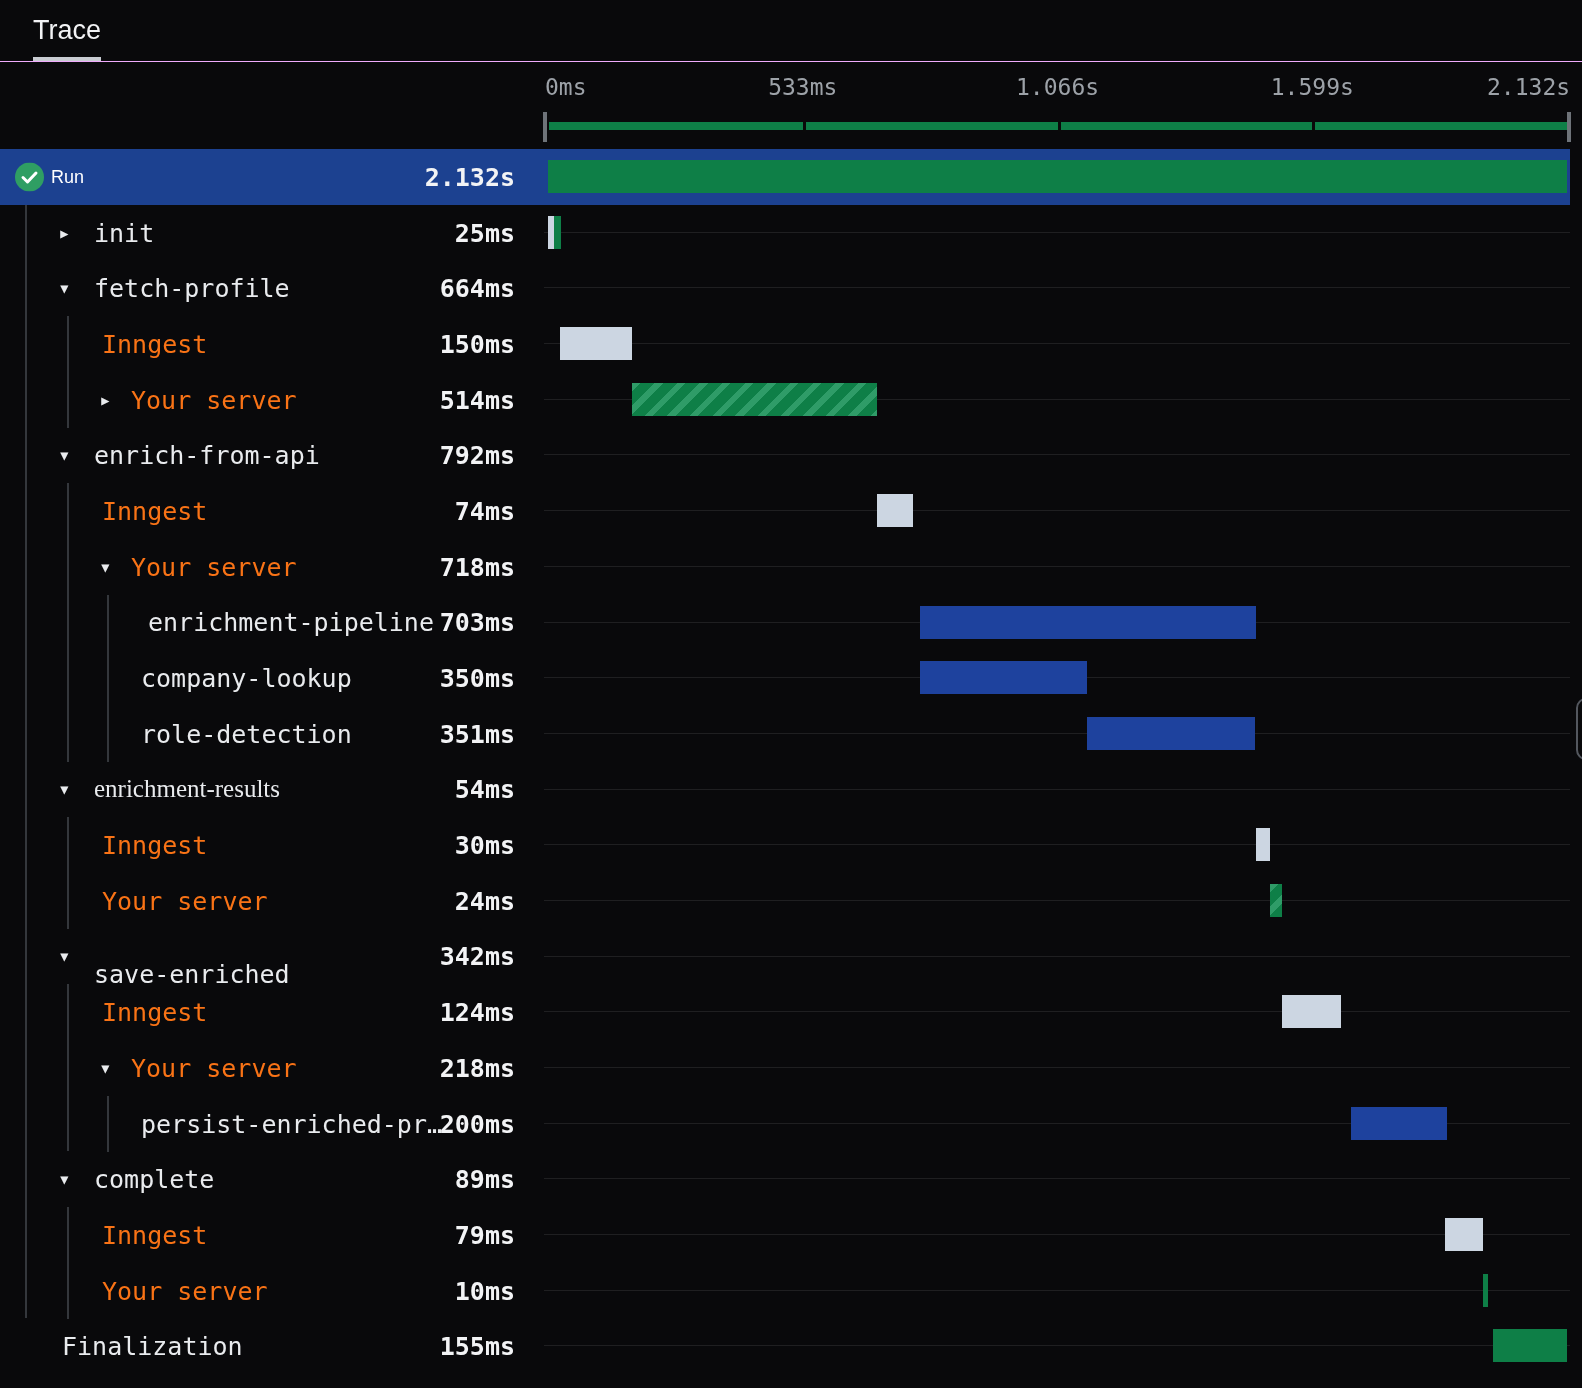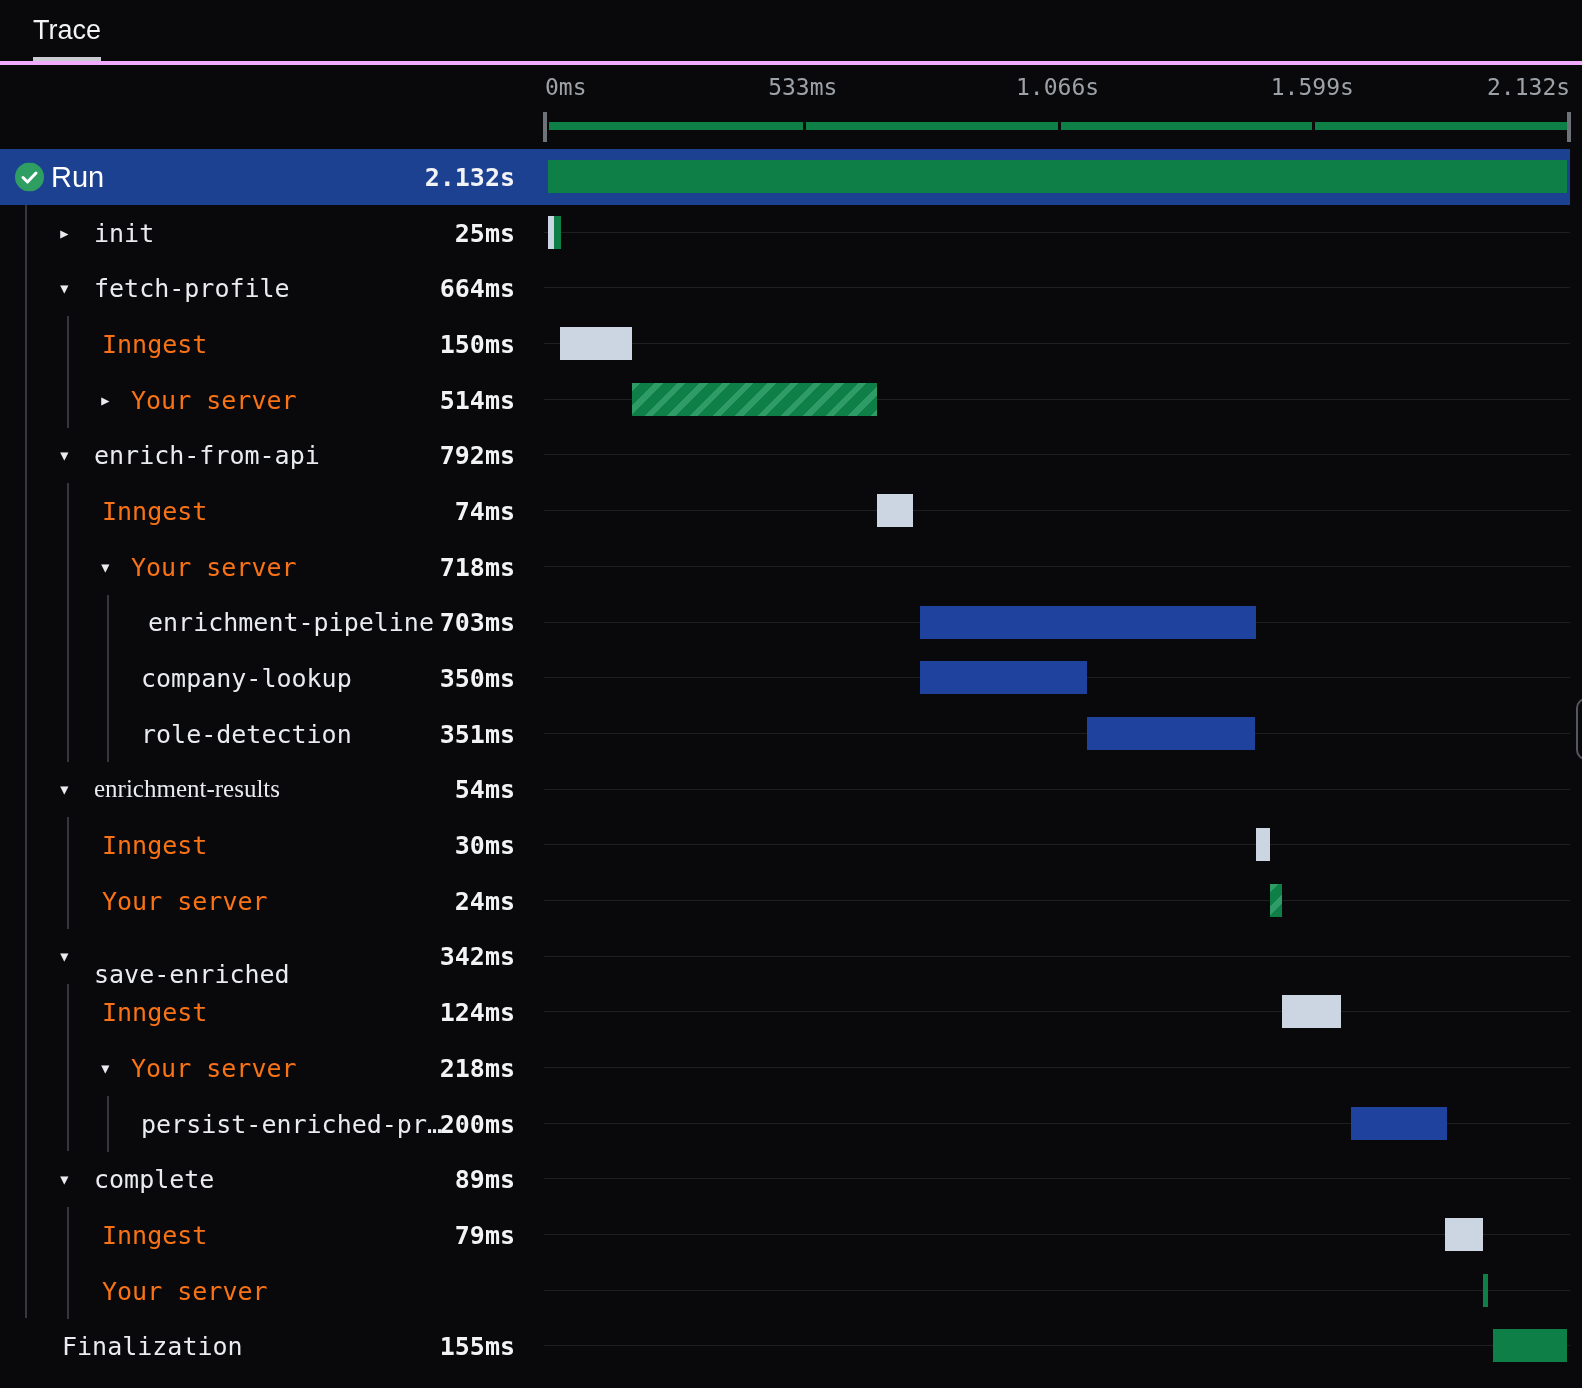--- a/index.html
+++ b/index.html
@@ -2,21 +2,21 @@
 <html><head>
 <meta charset="utf-8">
 <style>
   html,body{margin:0;padding:0;background:#000;}
   .screen{
     position:relative;width:1582px;height:1388px;overflow:hidden;
     background:#09090b;
     font-family:"DejaVu Sans Mono","Liberation Mono",monospace;
   }
   
-  .tabbar{position:absolute;top:0;left:0;width:1582px;height:61px;border-bottom:4px solid #f0abfc;}
+  .tabbar{position:absolute;top:0;left:0;width:1582px;height:61px;border-bottom:1px solid #f0abfc;}
   .tab{position:absolute;left:33px;top:0;height:61px;display:flex;align-items:center;
        font-family:"Liberation Sans",sans-serif;font-size:27px;font-weight:500;color:#f2f3f5;cursor:pointer;}
   .tab .underline{position:absolute;left:0;bottom:0;width:68px;height:4px;background:#c8ccd2;}
   
   .ruler{position:absolute;top:62px;left:0;width:1582px;height:87px;}
   .ruler .tick-label{position:absolute;top:12px;font-size:23px;color:#9da2a8;white-space:nowrap;}
   .ruler .baseline{position:absolute;top:60px;height:8px;background:var(--c-green);}
   .ruler .end-tick{position:absolute;top:50px;width:4px;height:30px;background:#6e7379;}
   .ruler .mid-tick{position:absolute;top:58px;width:3px;height:12px;background:#0a0a0a;}
   
@@ -26,21 +26,21 @@
   .lane{position:absolute;left:544px;right:0;top:27px;height:1px;background:rgba(255,255,255,.09);}
   .bar{position:absolute;top:11px;height:33px;}
   .bar.solid-green{background:var(--c-green);}
   .bar.gray{background:var(--c-gray-bar);}
   .bar.blue{background:var(--c-blue-bar);}
   .bar.hatch-green{background:repeating-linear-gradient(135deg,var(--c-hatch-light) 0 6px,var(--c-green) 6px 16px);}
   .bar.init-split{background:linear-gradient(90deg,var(--c-gray-bar) 0 6px,var(--c-green) 6px);}
   .row .name{position:absolute;top:50%;transform:translateY(-50%);font-size:25px;white-space:nowrap;}
   .row .name.white{color:#e9ebee;}
   .row .name.muted{color:#f97316;}
-  .row .name.runname{font-family:"Liberation Sans",sans-serif;font-size:29px;color:#fff;font-weight:500;}
+  .row .name.runname{font-family:"Liberation Sans",sans-serif;font-size:18px;color:#fff;font-weight:500;}
   .row .dur{position:absolute;left:0;width:515px;top:50%;transform:translateY(-50%);
             text-align:right;font-size:25px;font-weight:700;color:#f2f3f5;white-space:nowrap;}
   .caret{position:absolute;top:50%;transform:translateY(-50%);color:#e9ebee;font-size:21px;line-height:1;cursor:pointer;}
   .check{position:absolute;left:15px;top:50%;transform:translateY(-50%);width:29px;height:29px;}
   
   .guide{position:absolute;width:2px;background:#34373c;}
   
   .scroll-pill{position:absolute;left:1576px;top:698px;width:20px;height:58px;
                border:2px solid #53575e;border-radius:10px;background:transparent;cursor:grab;}
 </style>
@@ -193,20 +193,21 @@
       <div class="row">
         <div class="lane"></div>
         <div class="bar gray" style="left: 1445.21px; width: 37.762px;"></div>
         <div class="name muted" style="left: 102px;">Inngest</div>
         <div class="dur">79ms</div>
       </div>
       <div class="row">
         <div class="lane"></div>
         <div class="bar solid-green" style="left: 1482.97px; width: 5px;"></div>
         <div class="name muted" style="left: 102px;">Your server</div>
+        <div class="dur">10ms</div>
       </div>
       <div class="row">
         <div class="lane"></div>
         <div class="bar solid-green" style="left: 1493.01px; width: 74.09px;"></div>
         <div class="name white" style="left: 62px;">Finalization</div>
         <div class="dur">155ms</div>
       </div>
     </div>
 
   <div class="scroll-pill"></div>

